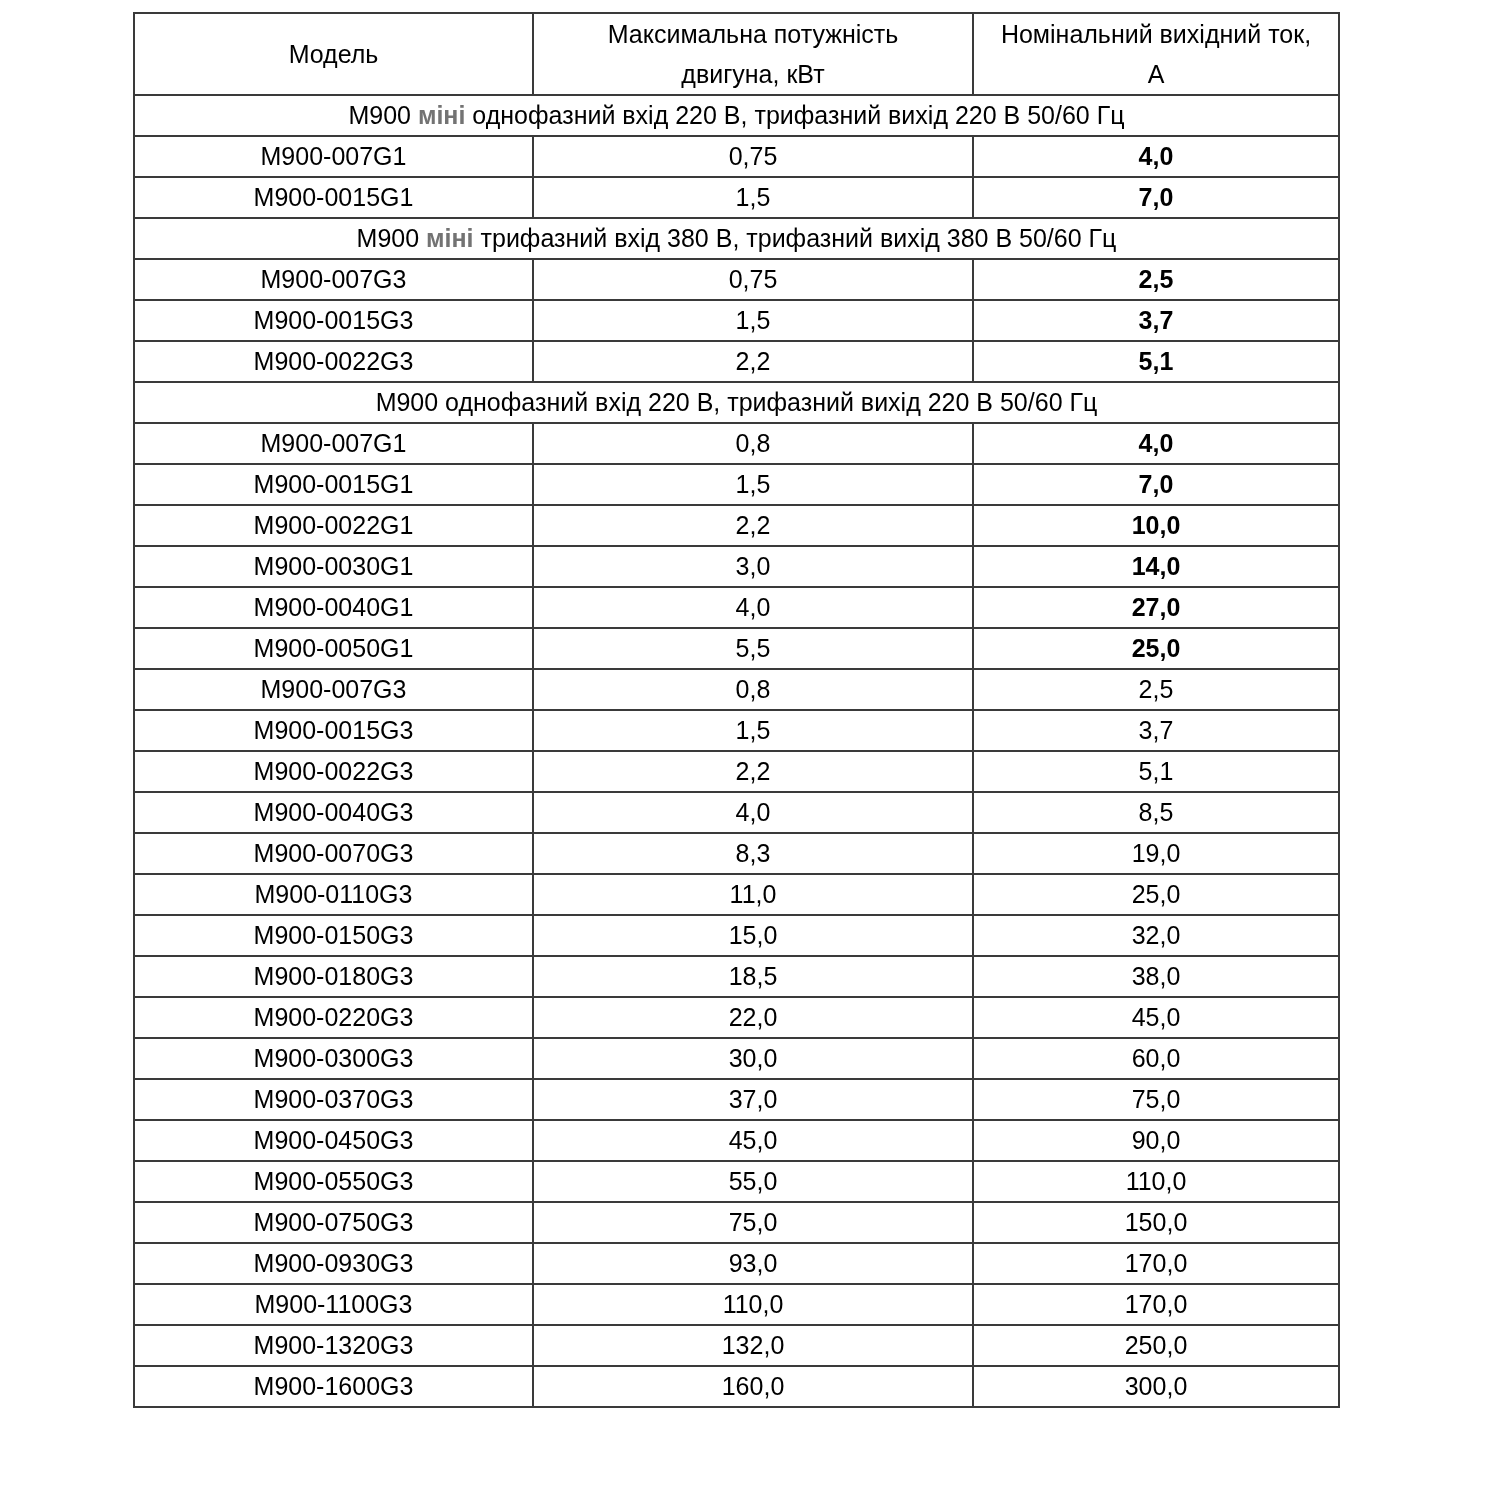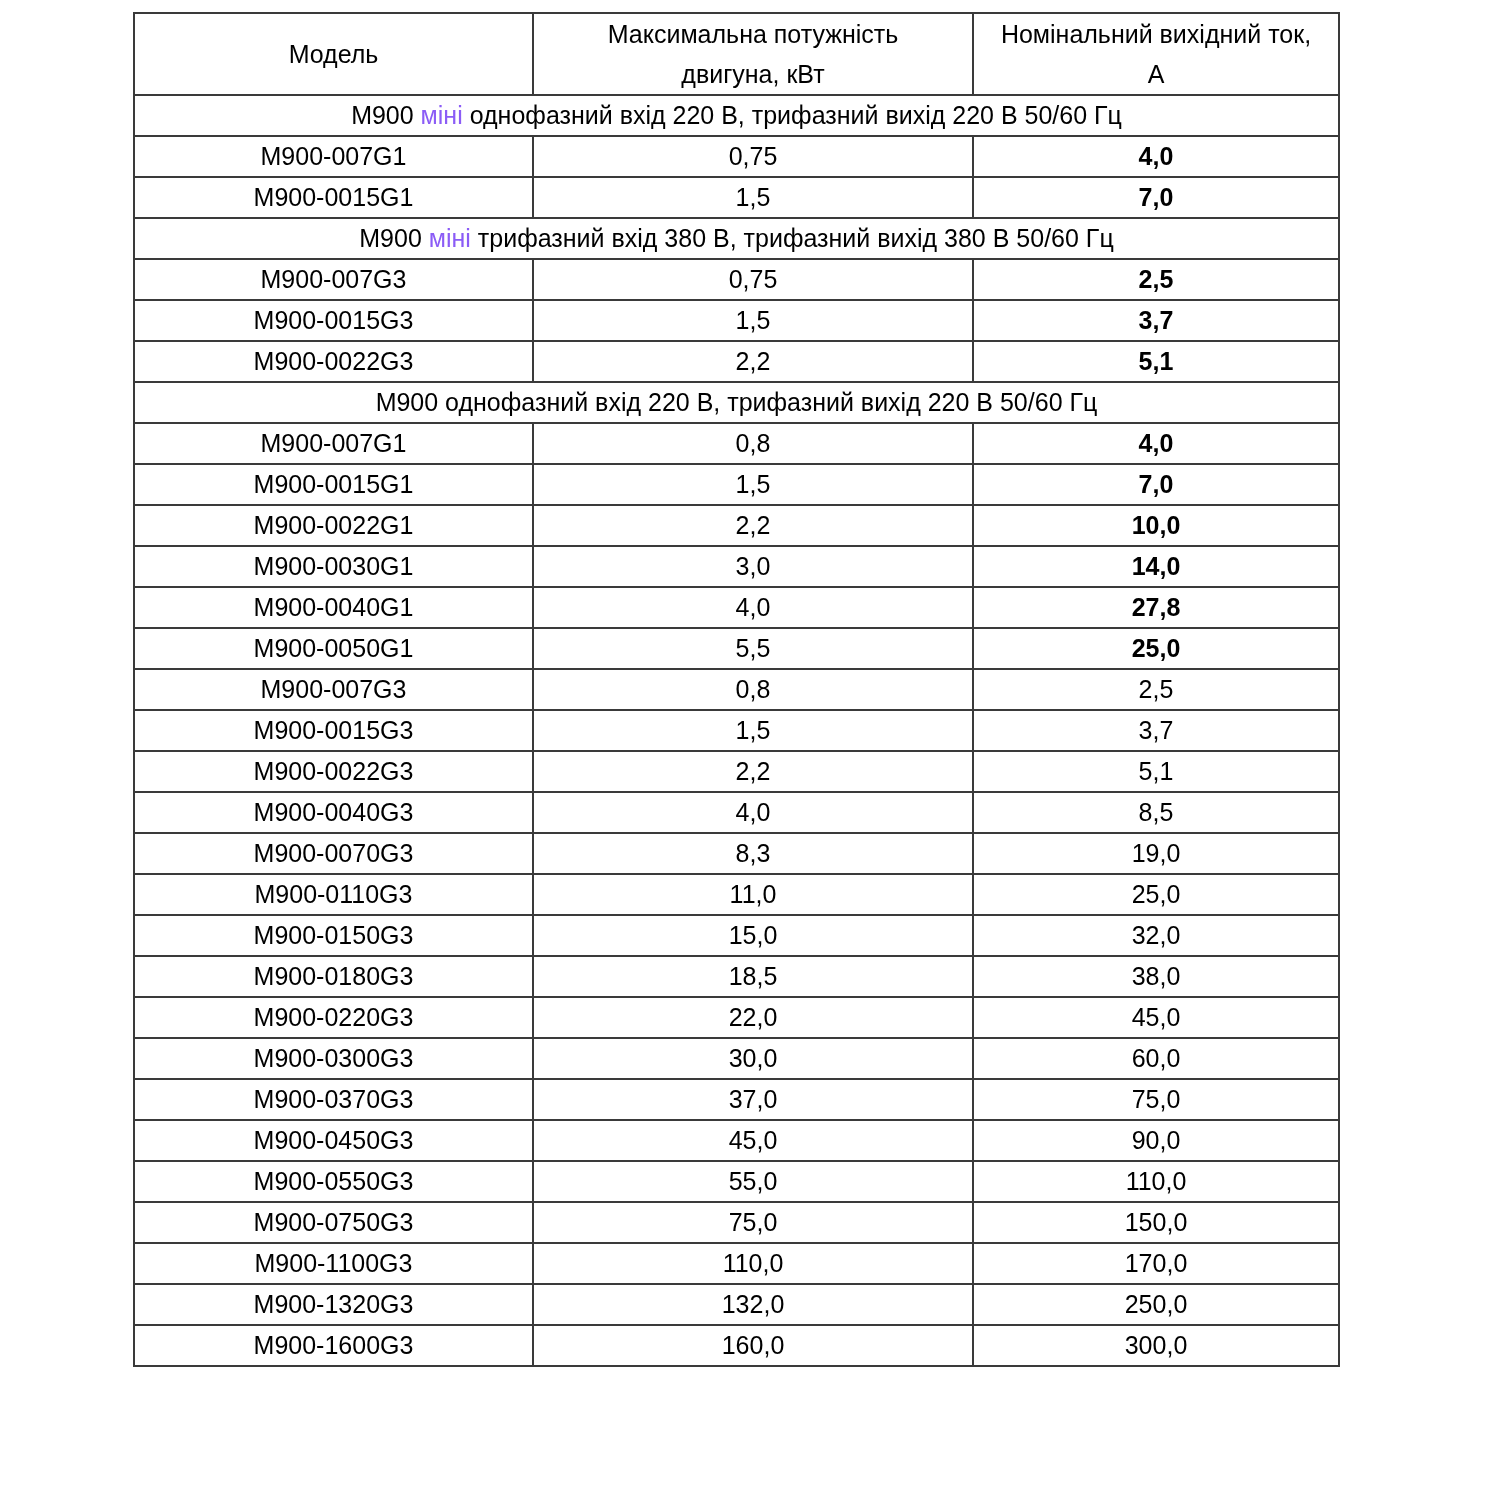--- a/index.html
+++ b/index.html
@@ -33,21 +33,21 @@
     padding: 0;
     color: #000000;
     font-size: 25px;
     font-weight: normal;
     white-space: nowrap;
     overflow: hidden;
   }
   thead tr { height: 81px; }
   tbody tr { height: 41px; }
   .hline { line-height: 40px; }
-  .hl { color: #8b5cf6; font-weight: normal; margin-top: 16px; }
+  .hl { color: #737373; font-weight: bold; margin-top: 16px; }
   td.bold { font-weight: bold; }
 </style>
 </head>
 <body>
 
 <div class="page">
   <table class="spec">
     <colgroup>
       <col class="c1">
       <col class="c2">
@@ -117,21 +117,21 @@
           <td class="bold">10,0</td>
         </tr>
         <tr>
           <td>М900-0030G1</td>
           <td>3,0</td>
           <td class="bold">14,0</td>
         </tr>
         <tr>
           <td>М900-0040G1</td>
           <td>4,0</td>
-          <td class="bold">27,8</td>
+          <td class="bold">27,0</td>
         </tr>
         <tr>
           <td>М900-0050G1</td>
           <td>5,5</td>
           <td class="bold">25,0</td>
         </tr>
         <tr>
           <td>М900-007G3</td>
           <td>0,8</td>
           <td>2,5</td>
@@ -193,20 +193,25 @@
         </tr>
         <tr>
           <td>М900-0550G3</td>
           <td>55,0</td>
           <td>110,0</td>
         </tr>
         <tr>
           <td>М900-0750G3</td>
           <td>75,0</td>
           <td>150,0</td>
+        </tr>
+        <tr>
+          <td>М900-0930G3</td>
+          <td>93,0</td>
+          <td>170,0</td>
         </tr>
         <tr>
           <td>М900-1100G3</td>
           <td>110,0</td>
           <td>170,0</td>
         </tr>
         <tr>
           <td>М900-1320G3</td>
           <td>132,0</td>
           <td>250,0</td>

